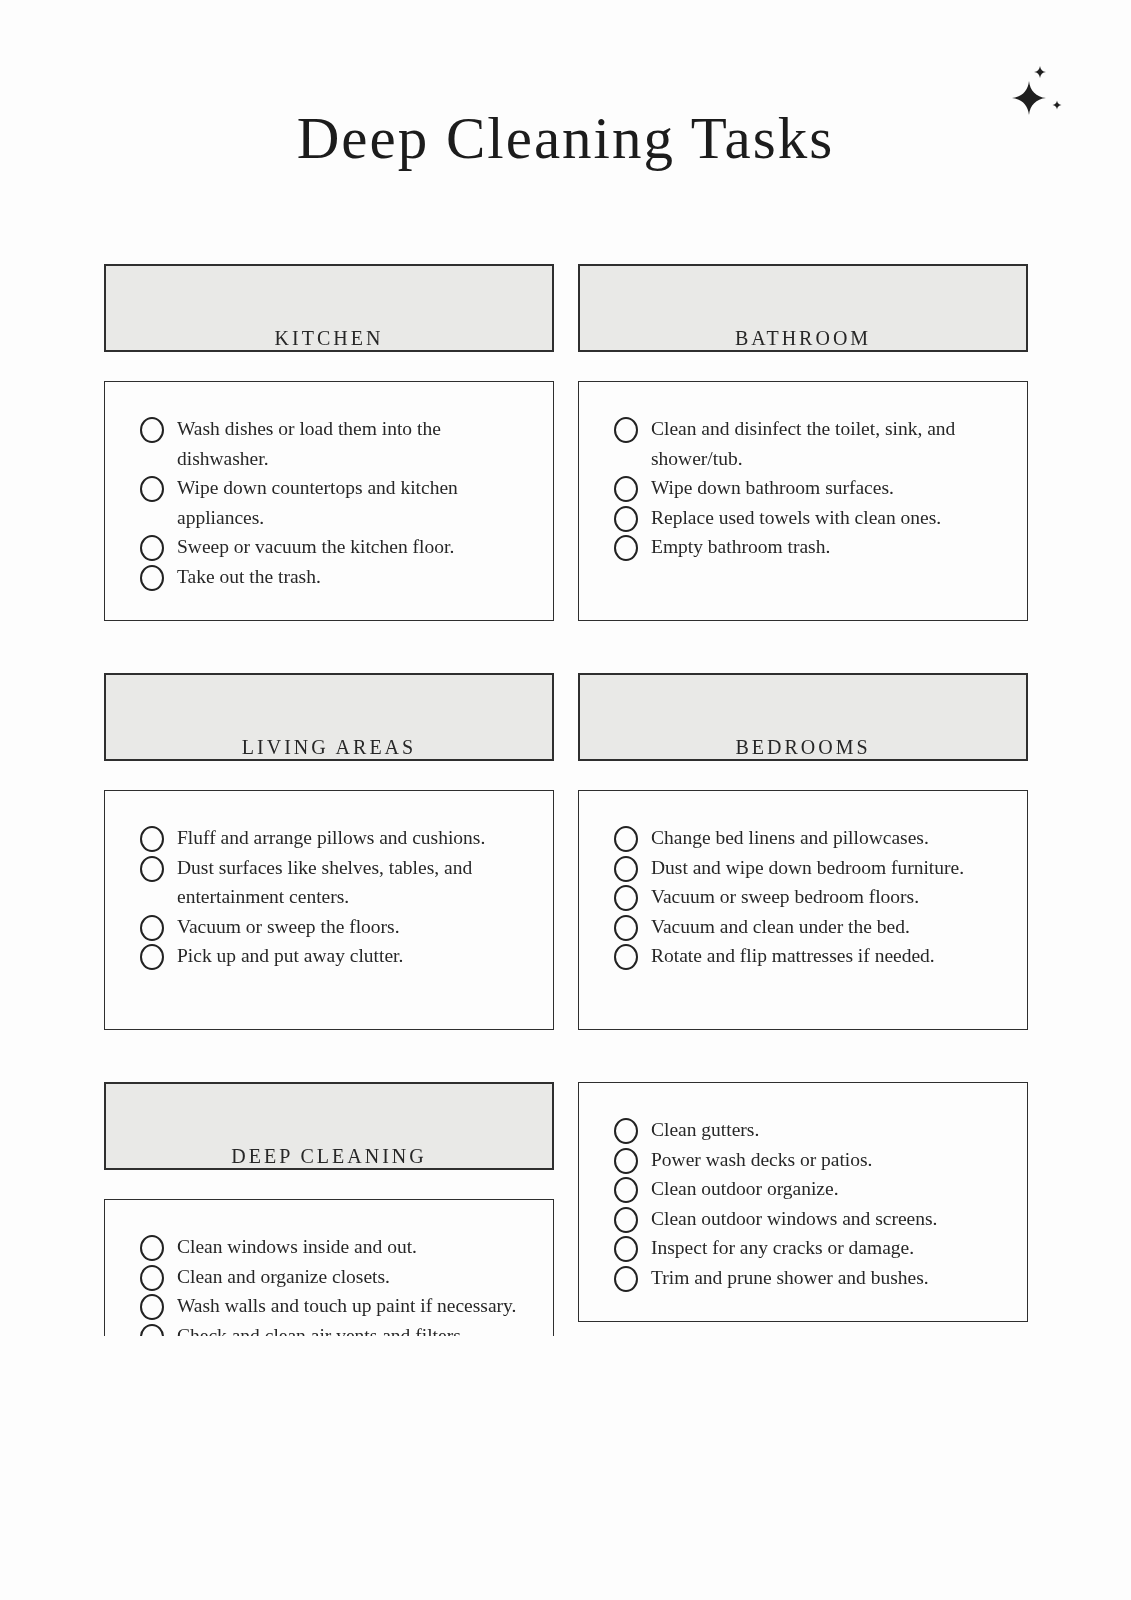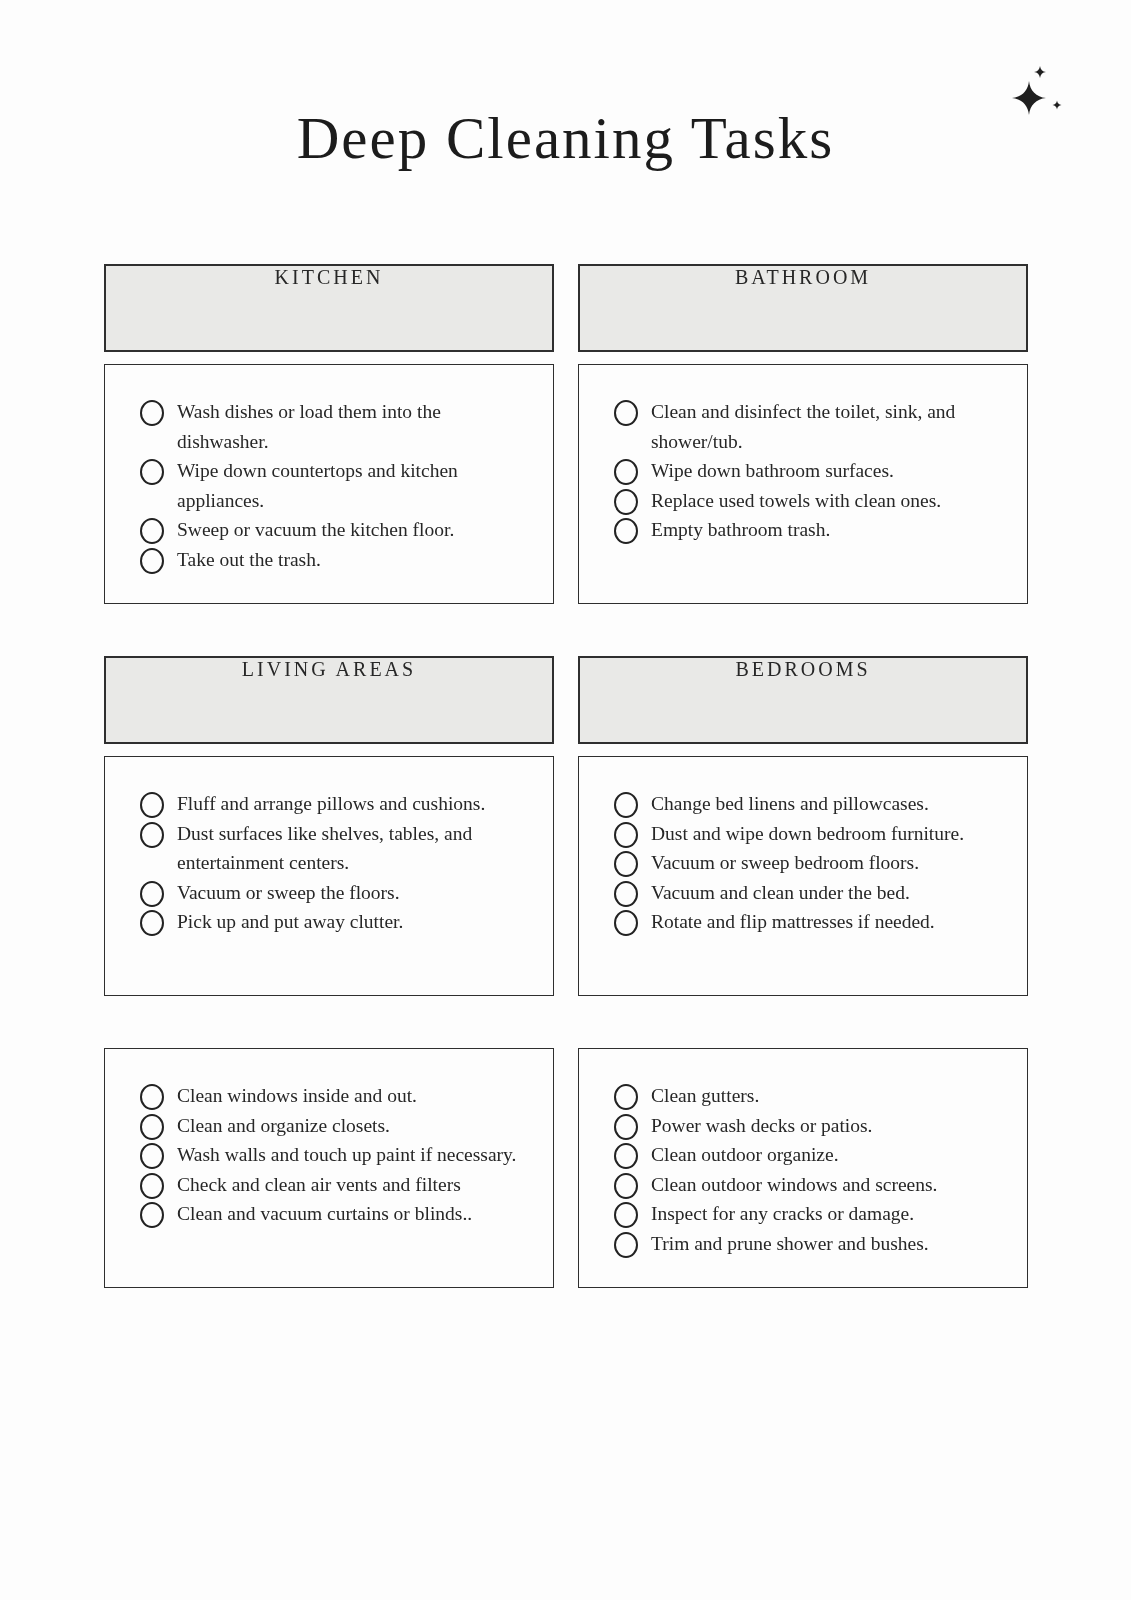--- a/index.html
+++ b/index.html
@@ -33,22 +33,22 @@
     grid-template-columns:450px 450px;
     column-gap:24px;
     row-gap:52px;
   }
   .section{display:block;}
   .section-header{
     height:88px;
     box-sizing:border-box;
     border:2px solid var(--border,#2f2f2f);
     background:var(--header-fill,#e9e9e7);
-    display:flex;align-items:flex-start;justify-content:center;
-    margin-bottom:12px;
+    display:flex;align-items:flex-end;justify-content:center;
+    margin-bottom:29px;
   }
   .section-header span{
     font-size:20px;
     letter-spacing:3px;
     color:var(--text,#272727);
   }
   .section-body{
     box-sizing:border-box;
     min-height:240px;
     border:1.5px solid var(--border,#2f2f2f);
@@ -206,20 +206,23 @@
             </li>
             <li>
               <span class="circle"></span>
               <span class="task-label">Rotate and flip mattresses if needed.</span>
             </li>
           </ul>
       </div>
     </section>
 
     <section class="section">
+      <div class="section-header">
+        <span>DEEP CLEANING</span>
+      </div>
       <div class="section-body">
         <ul class="task-list">
             <li>
               <span class="circle"></span>
               <span class="task-label">Clean windows inside and out.</span>
             </li>
             <li>
               <span class="circle"></span>
               <span class="task-label">Clean and organize closets.</span>
             </li>

